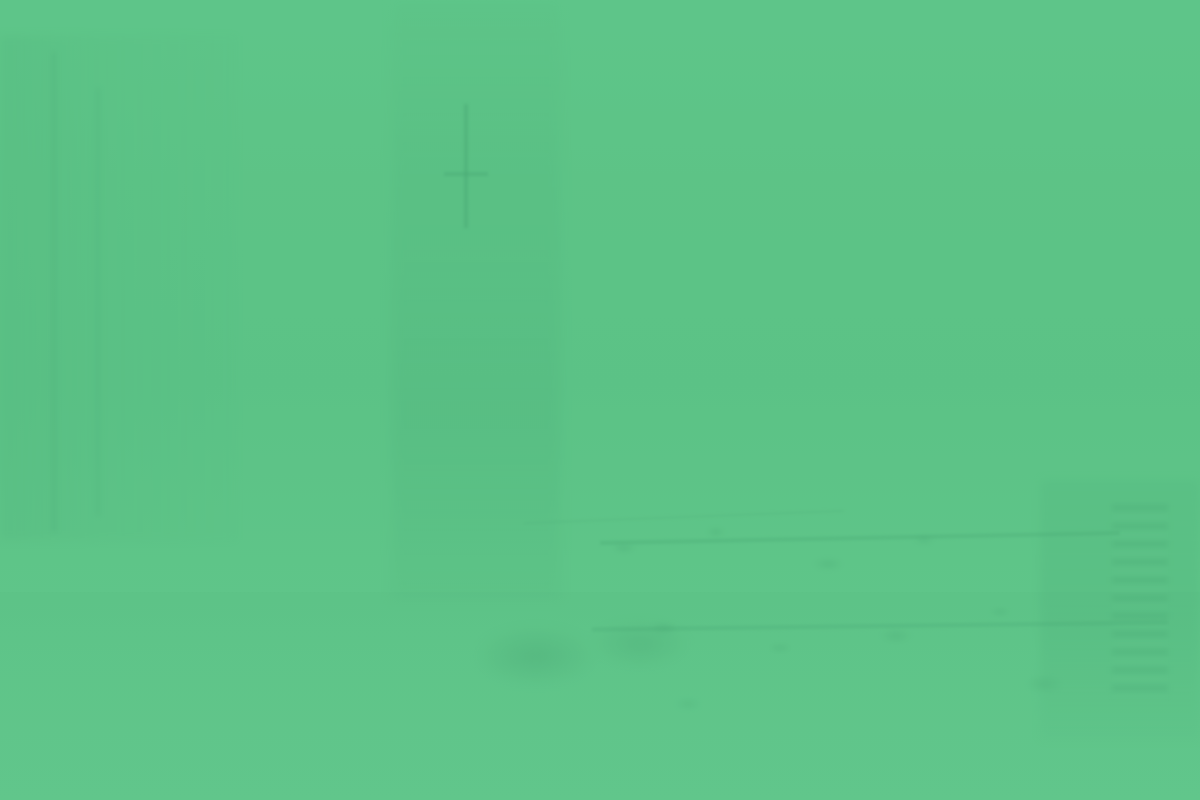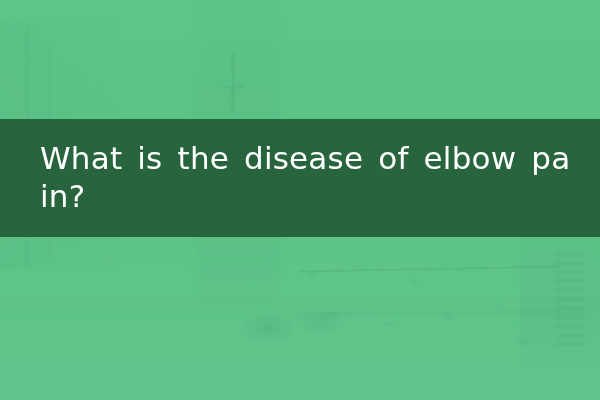--- a/index.html
+++ b/index.html
@@ -230,18 +230,14 @@
     <div class="wire-c"></div>
     <div class="wire-a"></div>
     <div class="wire-b"></div>
 
     <div class="foliage"></div>
     <div class="speckles"></div>
   </div>
 
   <div class="tint-layer"></div>
 
-  <div class="caption-band">
-    <p class="caption-text">What is the disease of elbow pa
-in?</p>
-  </div>
 
 </div>
 
 </body></html>

